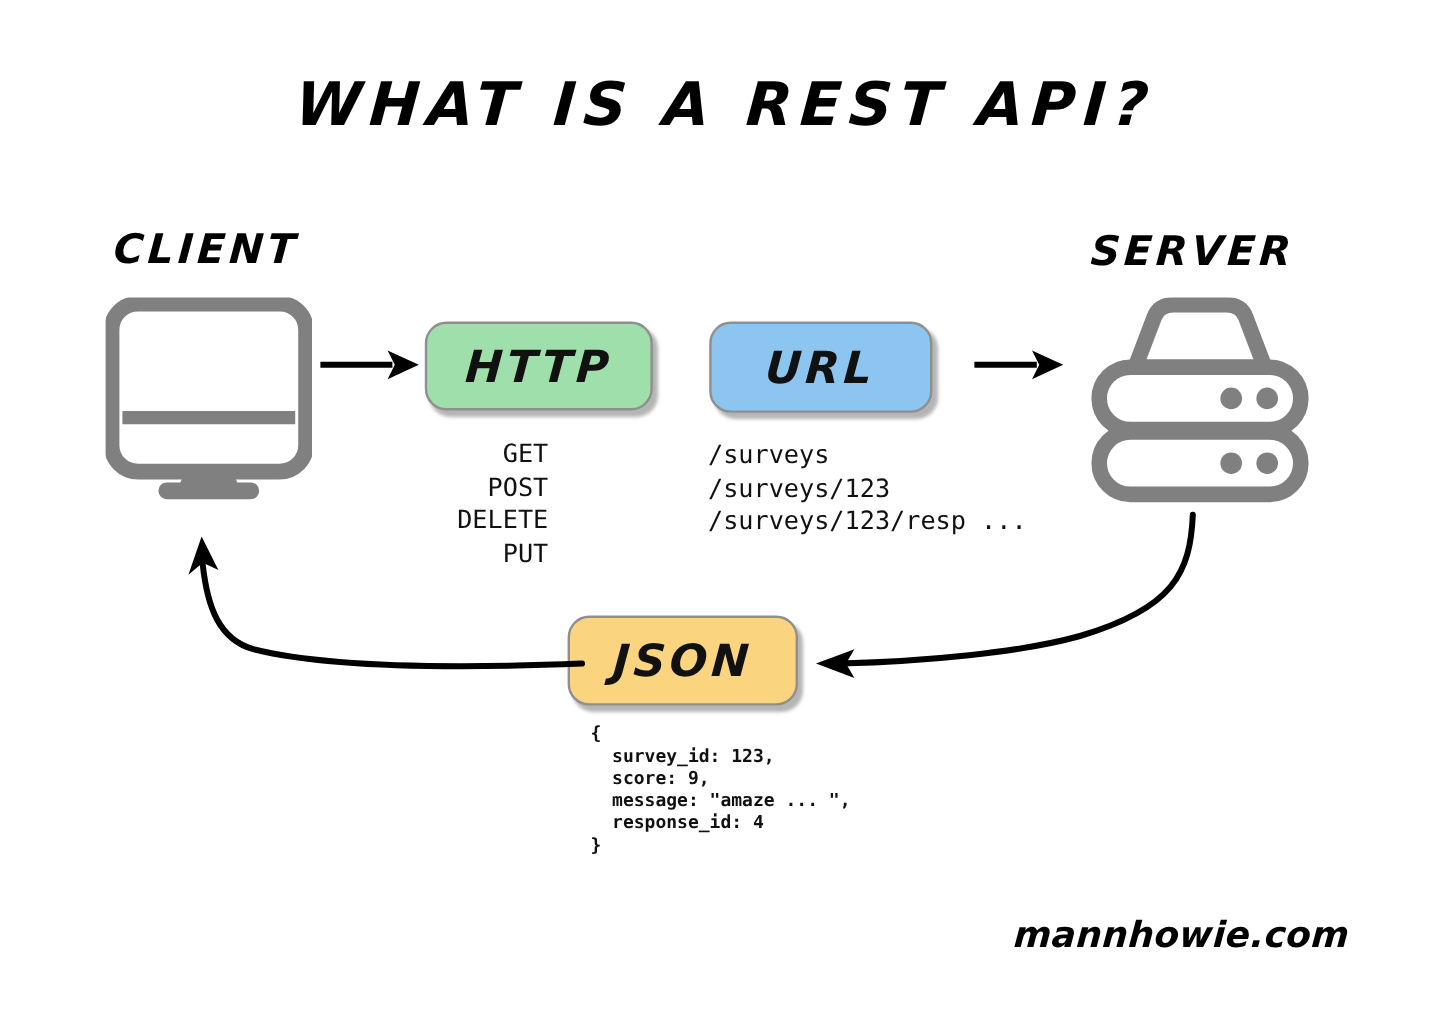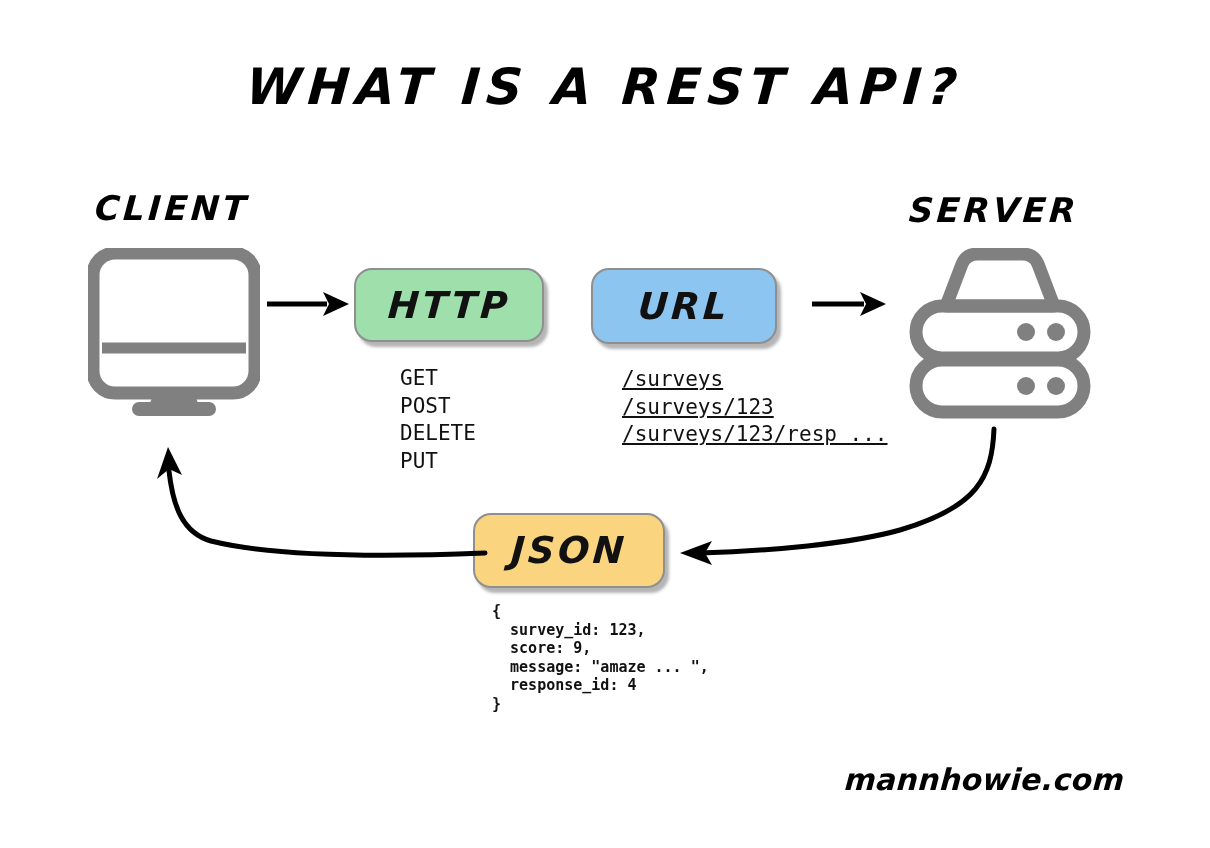--- a/index.html
+++ b/index.html
@@ -96,22 +96,22 @@
 
   
   .mono-list {
     position: absolute;
     font-family: "DejaVu Sans Mono", monospace;
     font-size: 21px;
     line-height: 27.5px;
     color: #111111;
     white-space: pre;
   }
-  #http-methods-list { left: 400px; top: 365px; }
-  #url-paths-list    { left: 622px; top: 366px; text-decoration: underline; }
+  #http-methods-list { left: 381px; top: 365px; text-align: right; }
+  #url-paths-list    { left: 590px; top: 366px; }
 
   #json-payload-code {
     position: absolute;
     left: 492px;
     top: 602px;
     font-family: "DejaVu Sans Mono", monospace;
     font-size: 15px;
     font-weight: 700;
     line-height: 18.5px;
     color: #111111;

